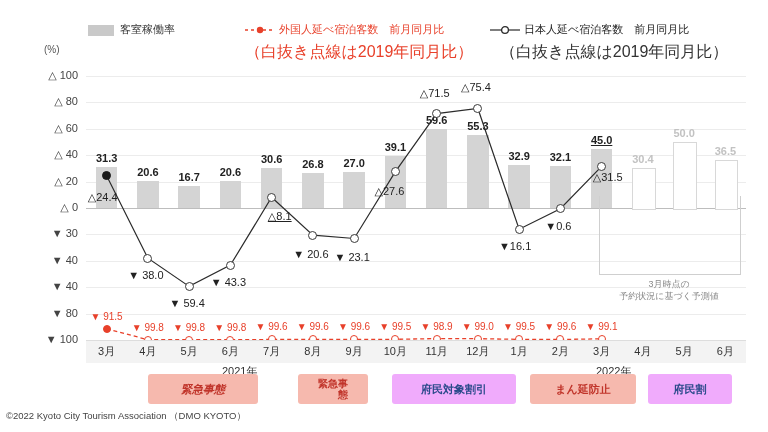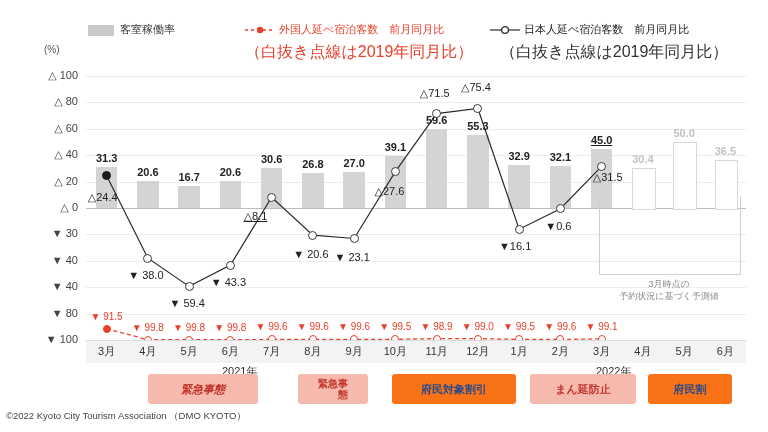--- a/index.html
+++ b/index.html
@@ -25,21 +25,21 @@
   .dot-jp.filled{background:#1a1a1a;border-color:#1a1a1a;}
   .dot-fr{position:absolute;width:8px;height:8px;border-radius:50%;background:#ffffff;border:1.5px solid #e8402a;box-sizing:border-box;}
   .dot-fr.filled{background:#e8402a;border-color:#e8402a;}
   .plab{position:absolute;font-size:11px;color:#222;white-space:nowrap;}
   .plab.red{color:#e8402a;font-size:10px;}
   .bracket{position:absolute;border:1px solid #cfcfcf;border-top:none;}
   .note{position:absolute;font-size:9px;color:#8a8a8a;text-align:center;line-height:1.35;white-space:nowrap;}
   .measures{position:absolute;left:120px;top:372px;width:620px;height:34px;}
   .meas{position:absolute;height:30px;border-radius:3px;display:flex;align-items:center;justify-content:center;font-size:11px;font-weight:bold;line-height:1.15;text-align:center;}
   .meas.red{background:#f6b9ae;color:#c0342a;}
-  .meas.blue{background:#f97316;color:#2b4a8b;align-items:center;}
+  .meas.blue{background:#f0abfc;color:#2b4a8b;align-items:center;}
   .copyright{position:absolute;left:6px;top:410px;font-size:9.5px;color:#444;}
   svg.overlay{position:absolute;left:0;top:0;width:660px;height:264px;overflow:visible;}
 </style>
 </head>
 <body>
 
 <div id="root">
 
   <div class="legend">
     <div class="lg-item" style="left:28px;top:4px;">
@@ -155,21 +155,21 @@
         <div class="dot-jp" style="left: 387.375px; top: 27.972px;"></div>
         <div class="dot-jp" style="left: 428.625px; top: 148.752px;"></div>
         <div class="dot-jp" style="left: 469.875px; top: 128.292px;"></div>
         <div class="dot-jp" style="left: 511.125px; top: 85.92px;"></div>
       </div>
     <div id="plabels">
         <div class="plab" style="left: -7.375px; top: 114.792px; width: 48px; text-align: center;">△24.4</div>
         <div class="plab" style="left: 35.875px; top: 193.16px; width: 48px; text-align: center;">▼ 38.0</div>
         <div class="plab" style="left: 77.125px; top: 221.408px; width: 48px; text-align: center;">▼ 59.4</div>
         <div class="plab" style="left: 118.375px; top: 200.156px; width: 48px; text-align: center;">▼ 43.3</div>
-        <div class="plab" style="left: 157.625px; top: 134.308px; width: 48px; text-align: left; text-decoration: underline;">△8.1</div>
+        <div class="plab" style="left: 157.625px; top: 134.308px; width: 48px; text-align: right; text-decoration: underline;">△8.1</div>
         <div class="plab" style="left: 200.875px; top: 172.192px; width: 48px; text-align: center;">▼ 20.6</div>
         <div class="plab" style="left: 242.125px; top: 175.492px; width: 48px; text-align: center;">▼ 23.1</div>
         <div class="plab" style="left: 279.375px; top: 108.568px; width: 48px; text-align: center;">△27.6</div>
         <div class="plab" style="left: 324.625px; top: 10.62px; width: 48px; text-align: center;">△71.5</div>
         <div class="plab" style="left: 365.875px; top: 5.472px; width: 48px; text-align: center;">△75.4</div>
         <div class="plab" style="left: 405.125px; top: 164.252px; width: 48px; text-align: center;">▼16.1</div>
         <div class="plab" style="left: 448.375px; top: 143.792px; width: 48px; text-align: center;">▼0.6</div>
         <div class="plab" style="left: 497.625px; top: 95.42px; width: 48px; text-align: center;">△31.5</div>
         <div class="plab red" style="left: -3.375px; top: 234.78px; width: 48px; text-align: center;">▼ 91.5</div>
         <div class="plab red" style="left: 37.875px; top: 245.736px; width: 48px; text-align: center;">▼ 99.8</div>

